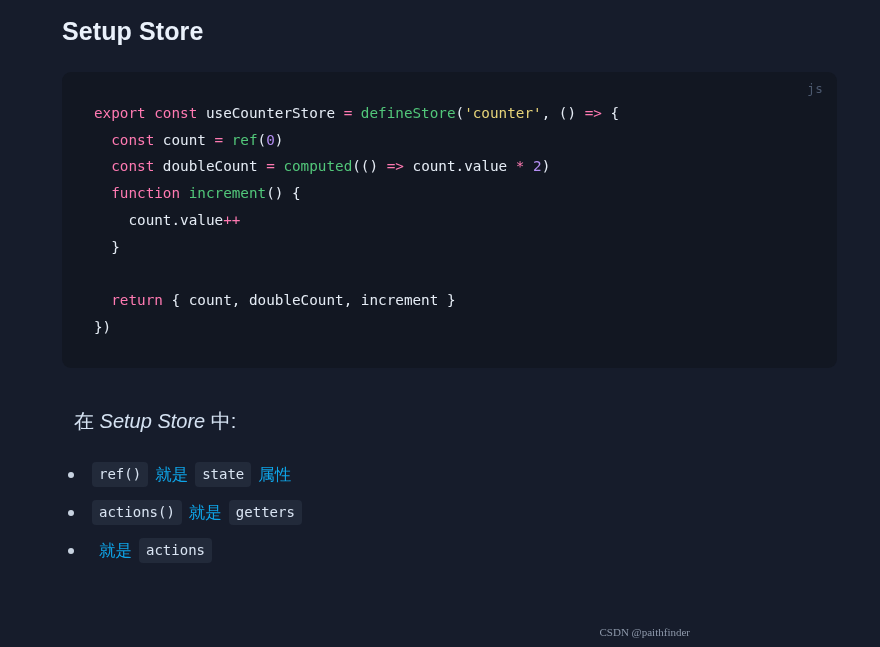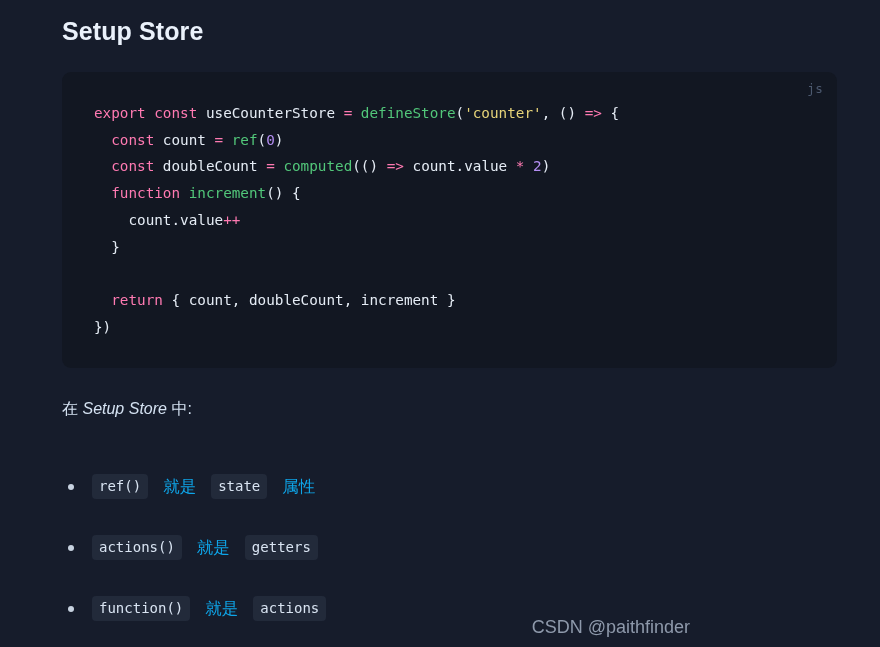--- a/index.html
+++ b/index.html
@@ -79,45 +79,44 @@
   .tok-kw   { color: #ff7ab2; }
   .tok-fn   { color: #52c77a; }
   .tok-str  { color: #e7d479; }
   .tok-num  { color: #b48ef2; }
   .tok-op   { color: #ff7ab2; }
   .tok-plain{ color: #e5ecf5; }
   .tok-punc { color: #e5ecf5; }
 
   
   .doc-sub {
-    margin: 0;
+    margin: 12px;
     padding-top: 28px;
-    font-size: 16px;
+    font-size: 20px;
     line-height: 26px;
     color: #d5e2f2;
   }
   .doc-sub em { font-style: italic; }
 
   
   ul.doc-list {
     list-style: none;
     margin: 0;
     padding: 16px 0 0 0;
   }
   ul.doc-list li {
     position: relative;
     padding-left: 30px;
     margin-bottom: 13px;
     font-size: 16.5px;
     line-height: 25px;
     color: #d5e2f2;
     display: flex;
     align-items: center;
-    gap: 8px;
-    margin-top: 36px;
+    gap: 0px;
   }
   ul.doc-list li .bullet-dot {
     position: absolute;
     left: 6px;
     top: 50%;
     transform: translateY(-50%);
     width: 6px;
     height: 6px;
     border-radius: 50%;
     background: #c7d2e0;
@@ -135,23 +134,23 @@
   .li-text {
     padding: 0 7px;
     color: #0ea5e9;
   }
 
   
   .watermark {
     position: absolute;
     right: 18px;
     bottom: 9px;
-    font-size: 18px;
+    font-size: 11px;
     color: #8e99ab;
-    font-family: Liberation Sans, sans-serif;
+    font-family: Liberation Serif, serif;
   }
 </style>
 </head>
 <body>
 
 <div class="page">
 
   <h1 class="doc-heading">Setup Store</h1>
 
 
@@ -181,21 +180,20 @@
         <span class="li-text">属性</span>
       </li>
       <li>
         <span class="bullet-dot"></span>
         <code class="inline-code">actions()</code>
         <span class="li-text">就是</span>
         <code class="inline-code">getters</code>
       </li>
       <li>
         <span class="bullet-dot"></span>
-        <code class="inline-code">function()</code>
         <span class="li-text">就是</span>
         <code class="inline-code">actions</code>
       </li>
     </ul>
 
   <div class="watermark">CSDN @paithfinder</div>
 
 </div>
 
 </body></html>

